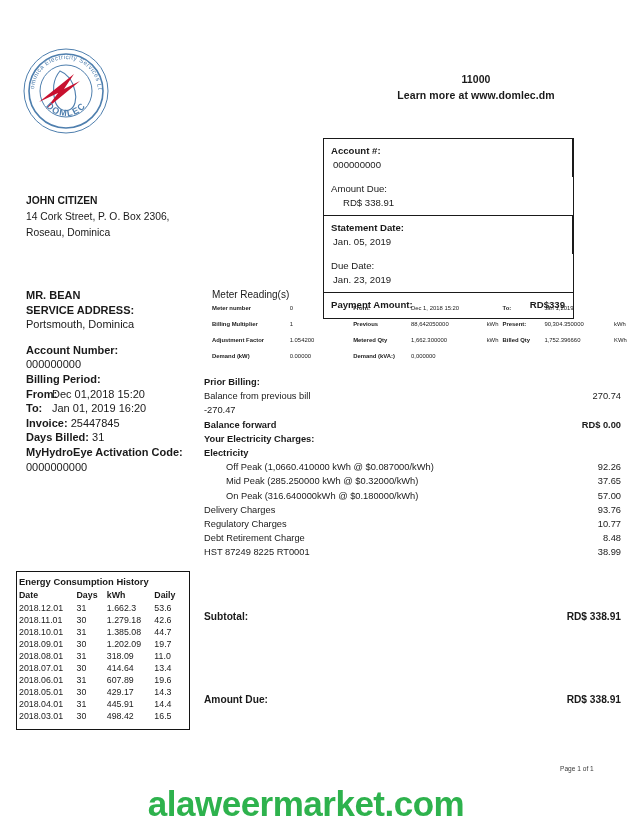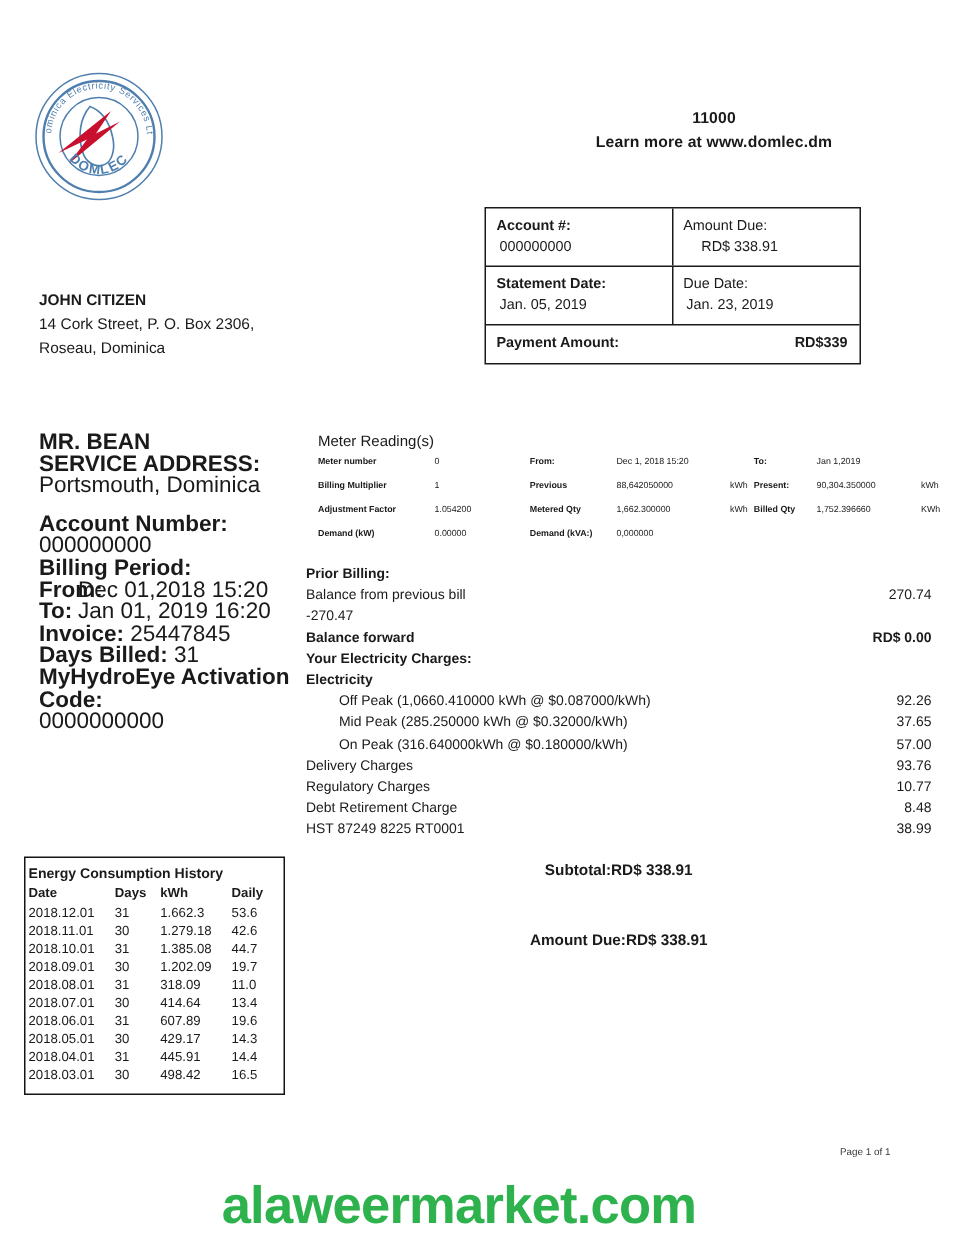--- a/index.html
+++ b/index.html
@@ -48,20 +48,21 @@
     position: absolute;
     left: 323px;
     top: 138px;
     width: 251px;
     border: 1.3px solid #1a1a1a;
     box-sizing: border-box;
   }
   .acct-row {
     display: flex;
     border-bottom: 1.3px solid #1a1a1a;
+    flex-direction: column;
   }
   .acct-row.last { border-bottom: none; }
   .acct-cell {
     box-sizing: border-box;
     padding: 5px 7px 6px 7px;
     font-size: 9.6px;
     line-height: 13.5px;
     flex: 1 1 50%;
   }
   .acct-cell.divider { border-right: 1.3px solid #1a1a1a; }
@@ -87,21 +88,21 @@
     line-height: 16px;
   }
   .cust .name { font-weight: bold; }
 
   
   .info {
     position: absolute;
     left: 26px;
     top: 288px;
     width: 180px;
-    font-size: 15px;
+    font-size: 11px;
     line-height: 14.6px;
   }
   .info b { font-weight: bold; }
   .info .gap { height: 11px; }
   .info .to-row { display: flex; }
   .info .to-row .k { width: 26px; font-weight: bold; }
 
   
   .meter-title {
     position: absolute;
@@ -149,21 +150,22 @@
   .totals {
     position: absolute;
     left: 204px;
     top: 575px;
     width: 417px;
     font-size: 10.2px;
     font-weight: bold;
   }
   .tot-line {
     display: flex;
-    justify-content: center;
+    justify-content: space-between;
+    margin-top: 36px;
   }
   .tot-spacer { height: 36px; }
 
   
   .hist {
     position: absolute;
     left: 16px;
     top: 571px;
     width: 174px;
     border: 1px solid #141414;

